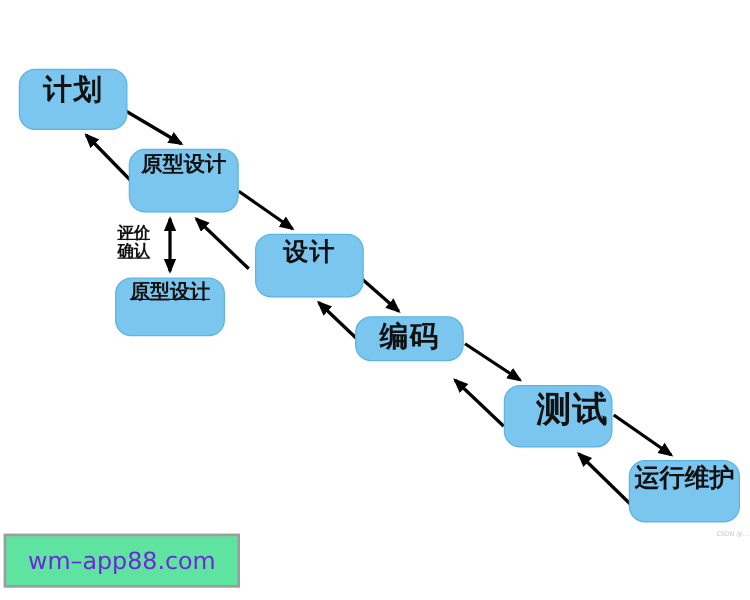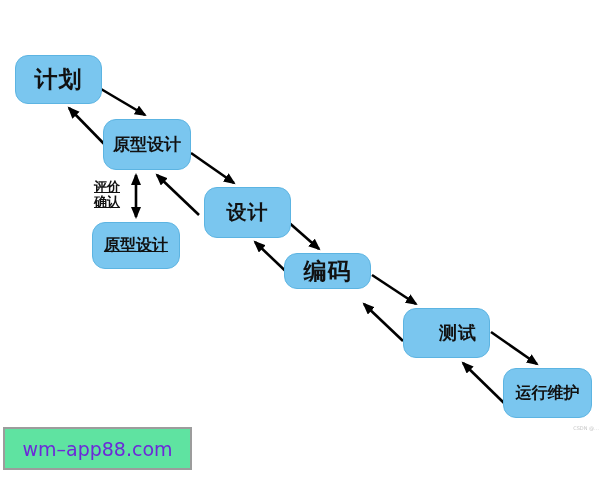--- a/index.html
+++ b/index.html
@@ -3,32 +3,32 @@
 <meta charset="utf-8">
 <style>
   html,body{margin:0;padding:0;}
   body{
     width:600px;height:480px;position:relative;background:#ffffff;
     font-family:"DejaVu Sans","Liberation Sans",sans-serif;
     overflow:hidden;
   }
   #arrow-layer{position:absolute;left:0;top:0;width:600px;height:480px;}
   .node{
-    position:absolute;display:flex;align-items:center;justify-content:center;
+    position:absolute;display:flex;align-items:flex-start;justify-content:center;
     background:#7ac6ef;border:1px solid #5cb4e2;border-radius:13px;
     color:#111;font-weight:bold;text-align:center;box-sizing:border-box;
     letter-spacing:1px;
   }
   #node-plan{left:15px;top:55px;width:87px;height:49px;font-size:23px;}
   #node-requirements{left:103px;top:119px;width:88px;height:51px;font-size:17px;letter-spacing:0;}
   #node-design{left:204px;top:187px;width:87px;height:51px;font-size:20px;}
   #node-prototype{left:92px;top:222px;width:88px;height:47px;font-size:16px;letter-spacing:0;text-decoration:underline;}
   #node-coding{left:284px;top:253px;width:87px;height:36px;font-size:23px;}
-  #node-testing{left:403px;top:308px;width:87px;height:50px;font-size:18px;padding-left:23px;}
-  #node-maintenance{left:503px;top:368px;width:89px;height:50px;font-size:16px;letter-spacing:0;}
+  #node-testing{left:403px;top:308px;width:87px;height:50px;font-size:28px;padding-left:23px;}
+  #node-maintenance{left:503px;top:368px;width:89px;height:50px;font-size:20px;letter-spacing:0;}
   #feedback-label{
     position:absolute;left:94px;top:179px;width:36px;
     font-size:13px;font-weight:bold;color:#111;line-height:15px;text-align:left;text-decoration:underline;
   }
   #feedback-label span{display:block;}
   #site-watermark{
     position:absolute;left:3px;top:427px;width:189px;height:43px;
     background:#5fe3a1;border:2px solid #9c9c9c;box-sizing:border-box;
     display:flex;align-items:center;justify-content:center;
     font-size:19px;color:#6d28d9;

